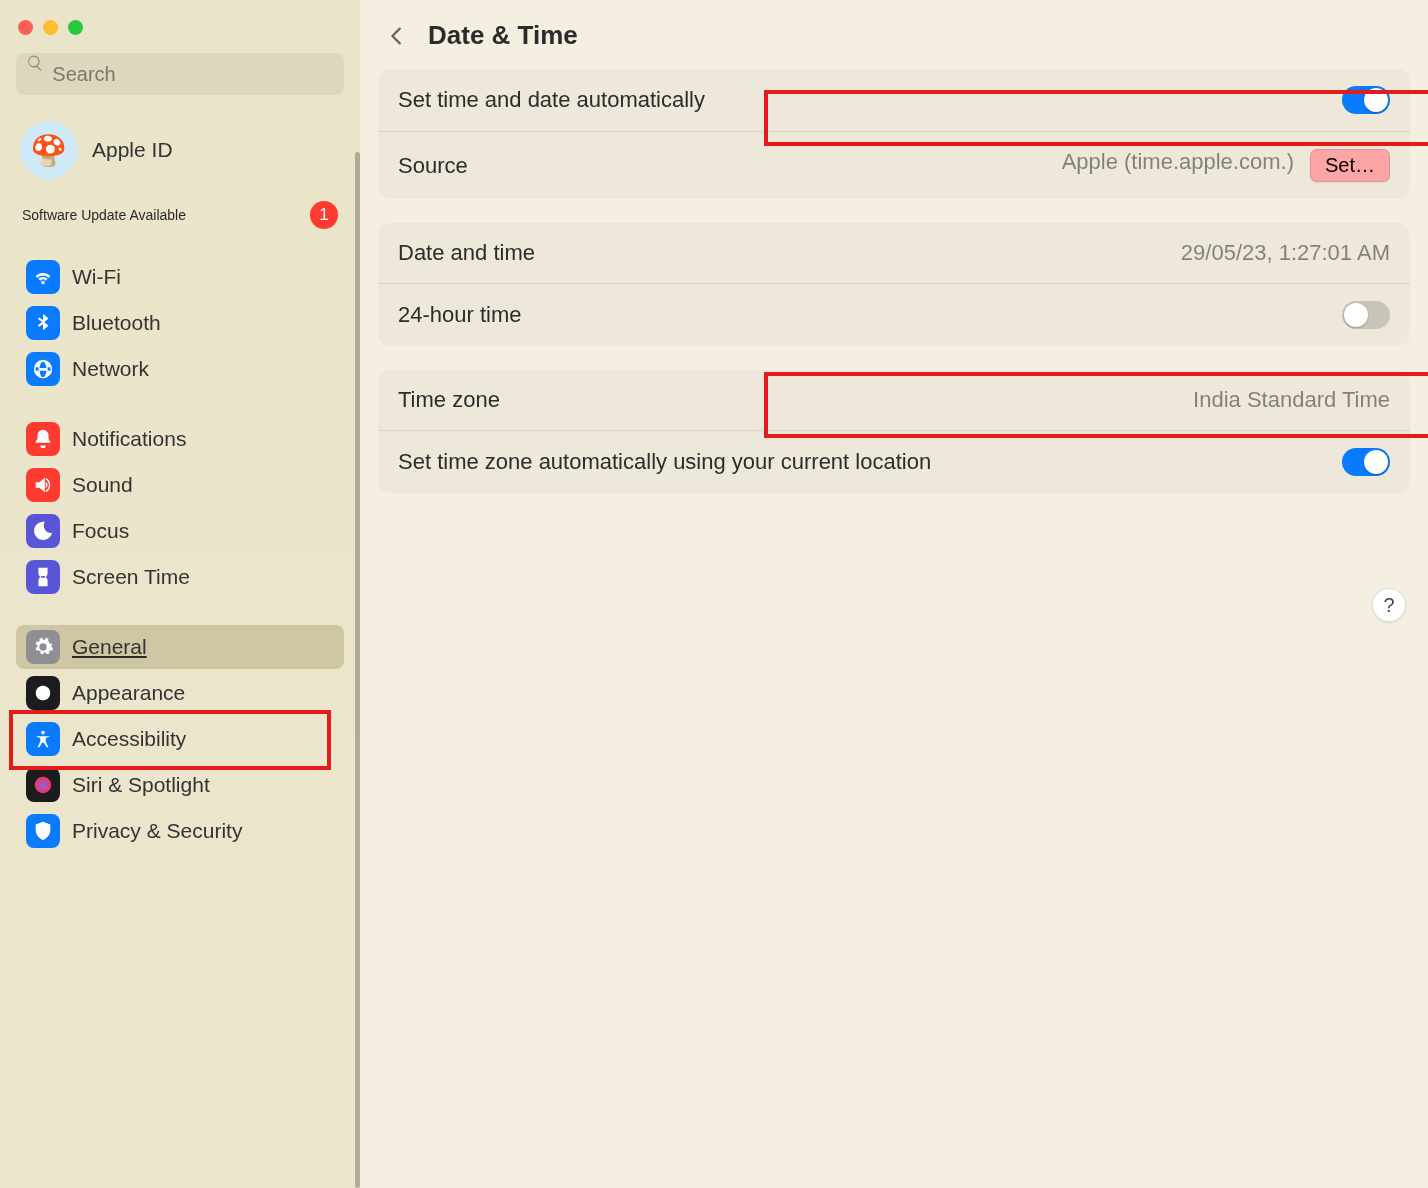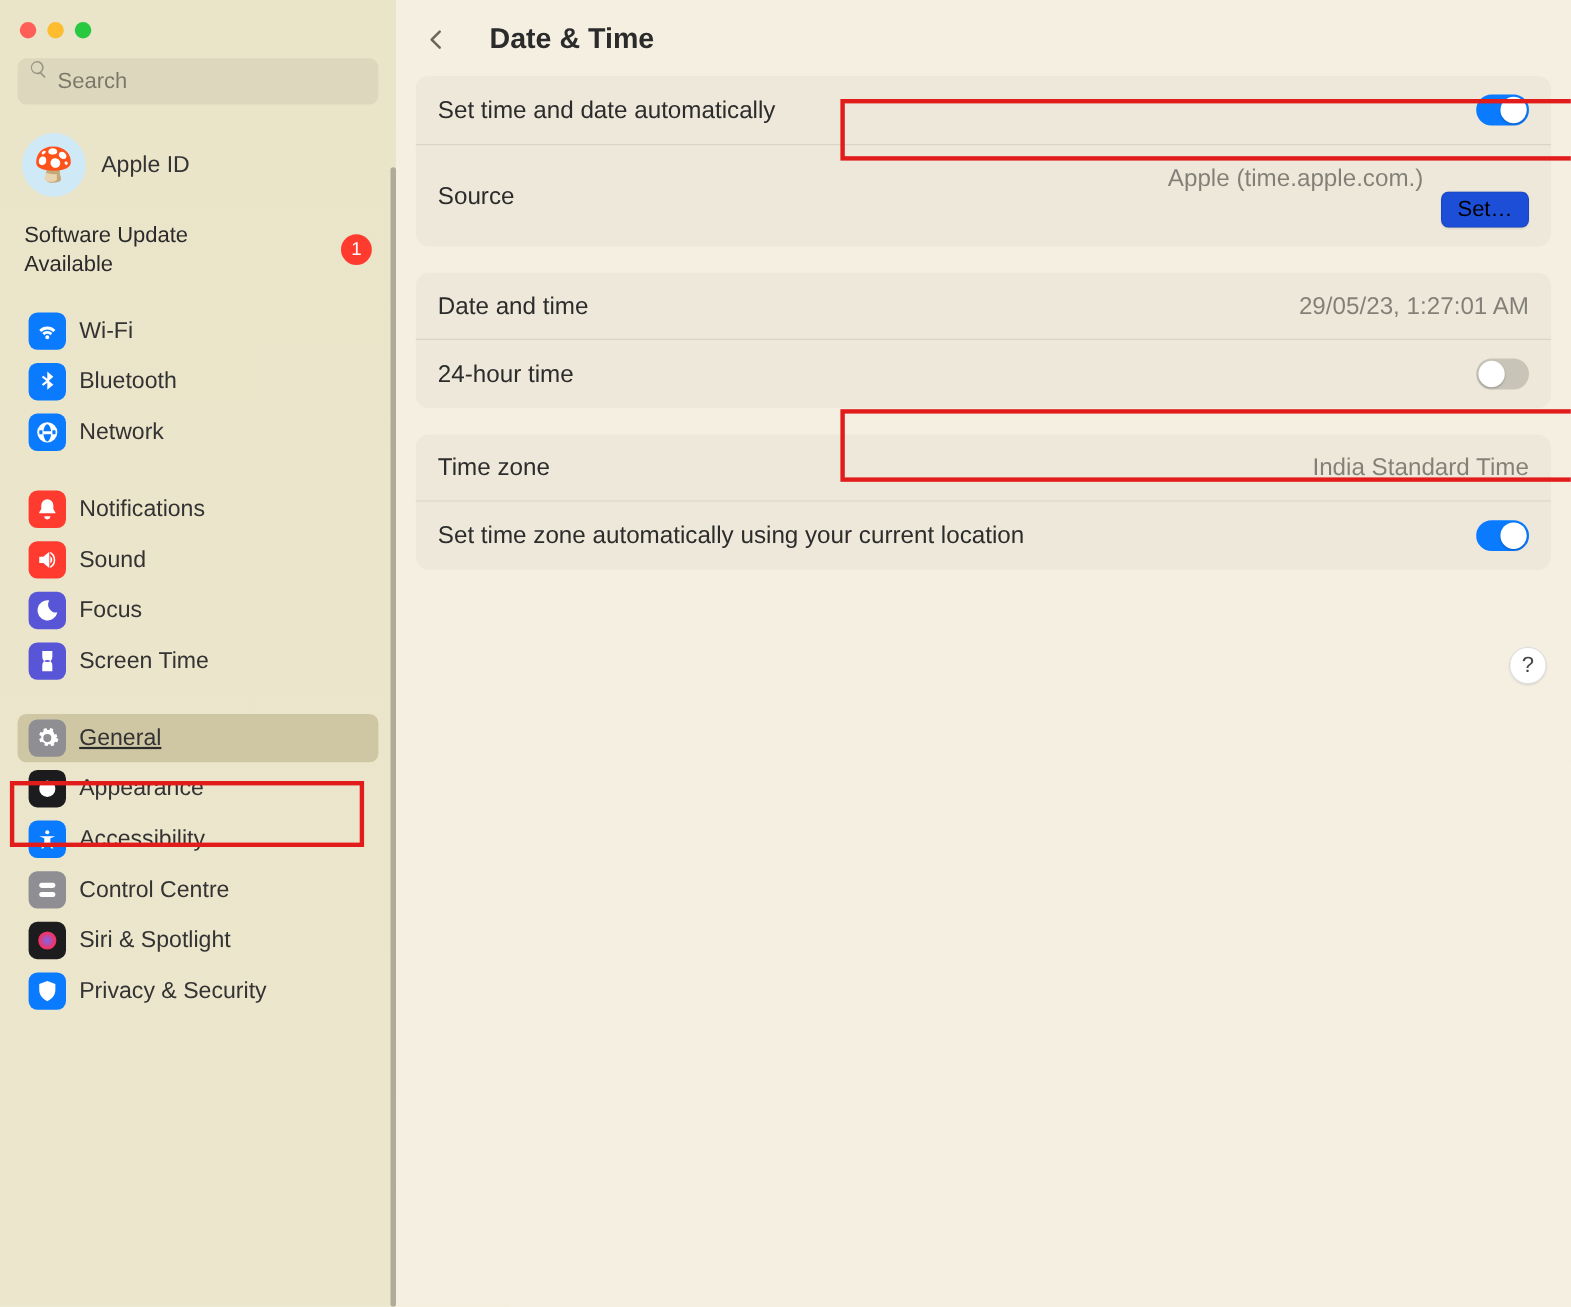--- a/index.html
+++ b/index.html
@@ -60,21 +60,21 @@
     align-items: center;
     justify-content: center;
     font-size: 30px;
   }
   .update-row {
     display: flex;
     justify-content: space-between;
     align-items: center;
     padding: 4px 12px 18px 12px;
   }
-  .update-text { font-size: 20px; line-height: 1.3; max-width: 220px; }
+  .update-text { font-size: 14px; line-height: 1.3; max-width: 220px; }
   .badge {
     width: 28px; height: 28px; border-radius: 50%;
     background: #ff3b30; color: #fff;
     display: flex; align-items: center; justify-content: center;
     font-size: 17px; font-weight: 500;
   }
 
   .nav-group { margin-top: 6px; }
   .nav-item {
     display: flex;
@@ -119,21 +119,21 @@
   
   .main {
     flex: 1;
     background: #f4efe1;
     padding: 20px 18px 0 18px;
     position: relative;
   }
   .header {
     display: flex;
     align-items: center;
-    gap: 33px;
+    gap: 16px;
     padding: 0 6px 18px 4px;
   }
   .back-btn {
     width: 30px; height: 30px;
     display: flex; align-items: center; justify-content: center;
     color: #6b6658;
   }
   .title { font-size: 26px; font-weight: 700; color: #2b2b2b; }
 
   .panel {
@@ -165,27 +165,26 @@
     position: absolute; top: 2px; left: 2px;
     width: 24px; height: 24px; border-radius: 50%;
     background: #fff;
     box-shadow: 0 1px 2px rgba(0,0,0,.25);
     transition: .15s;
   }
   .toggle.on { background: #0a7aff; }
   .toggle.on .knob { left: 22px; }
 
   .set-btn {
-    background: #1d4ed8;
+    background: #fca5a5;
     border: 1px solid rgba(0,0,0,.1);
     border-radius: 7px;
     padding: 4px 14px;
     font-size: 20px;
     box-shadow: 0 1px 2px rgba(0,0,0,.08);
-    margin-top: 25px;
   }
 
   .redbox-time { left: 404px; top: 90px; width: 764px; height: 56px; }
   .redbox-zone { left: 404px; top: 372px; width: 764px; height: 66px; }
   .help-circle {
     width: 34px; height: 34px; border-radius: 50%;
     background: #fff; border:1px solid rgba(0,0,0,.12);
     display:flex; align-items:center; justify-content:center;
     font-size: 20px; color:#444;
     box-shadow: 0 1px 2px rgba(0,0,0,.1);
@@ -300,29 +299,20 @@
       <div class="nav-item">
         <div class="nav-icon" style="background: rgb(10, 122, 255);">
           <svg viewBox="0 0 24 24">
             <circle cx="12" cy="5" r="2"></circle>
             <path d="M4 9h16l-5 2v4l3 6h-2l-3-5h-2l-3 5H6l3-6v-4z"></path>
           </svg>
         </div>
         <span class="nav-label">Accessibility</span>
       </div>
       <div class="nav-item">
-        <div class="nav-icon" style="background: rgb(142, 142, 147);">
-          <svg viewBox="0 0 24 24">
-            <rect x="4" y="5" width="16" height="5" rx="2.5"></rect>
-            <rect x="4" y="14" width="16" height="5" rx="2.5"></rect>
-          </svg>
-        </div>
-        <span class="nav-label">Control Centre</span>
-      </div>
-      <div class="nav-item">
         <div class="nav-icon" style="background: rgb(28, 28, 30);">
           <svg viewBox="0 0 24 24">
             <circle cx="12" cy="12" r="9" fill="url(#g)"></circle>
             <defs>
               <radialGradient id="g">
                 <stop offset="0" stop-color="#7b68ee"></stop>
                 <stop offset="1" stop-color="#ff2d55"></stop>
               </radialGradient>
             </defs>
           </svg>

